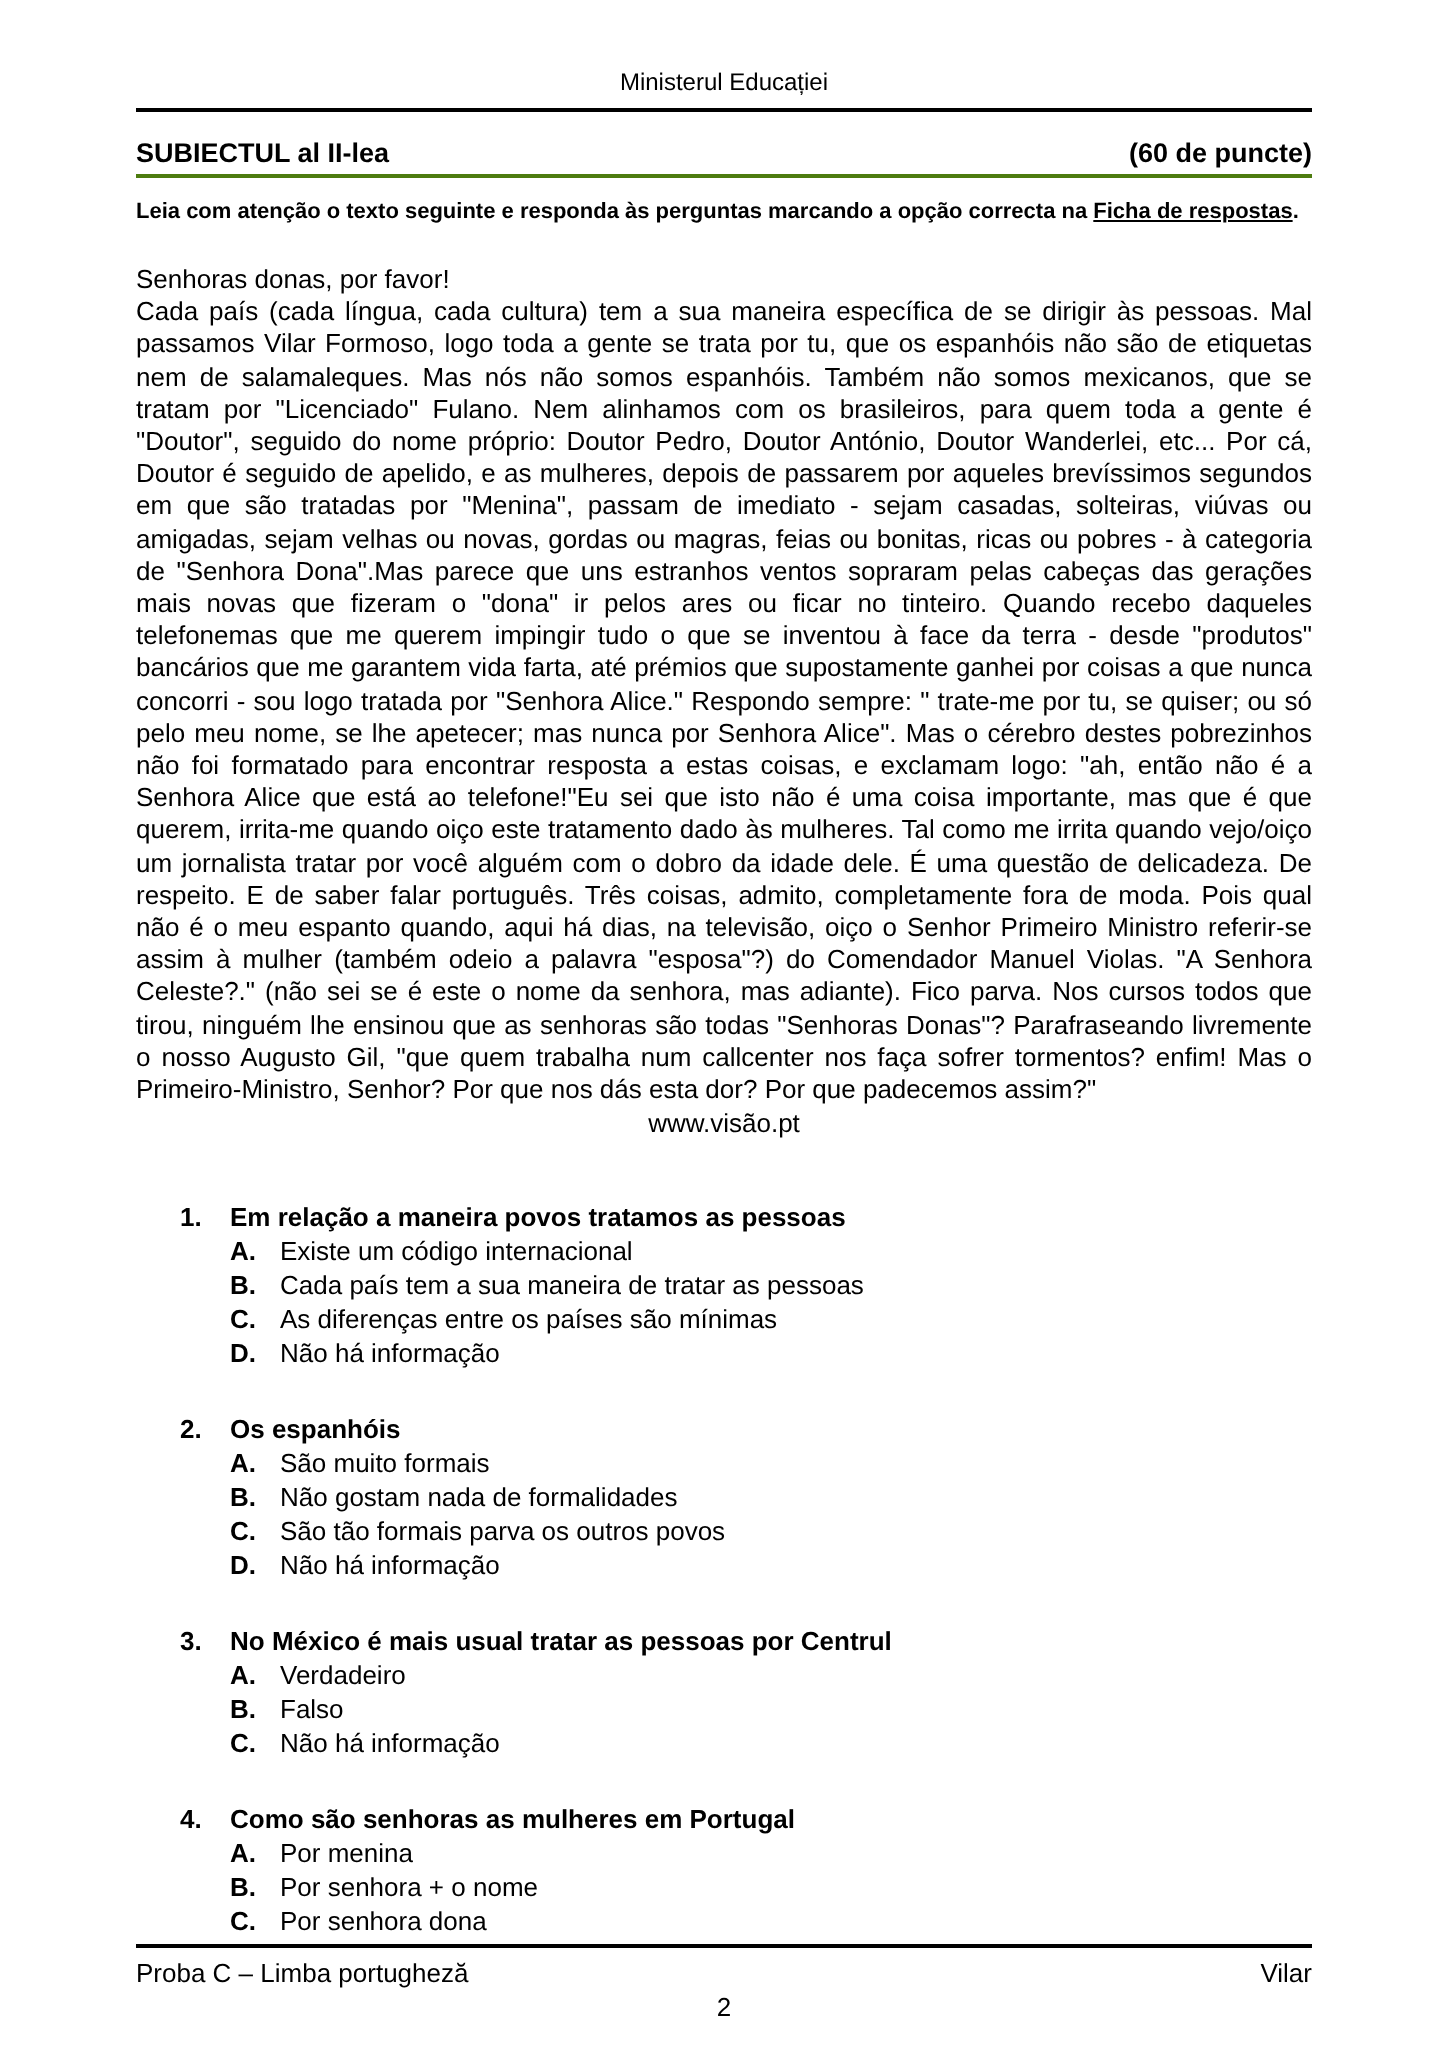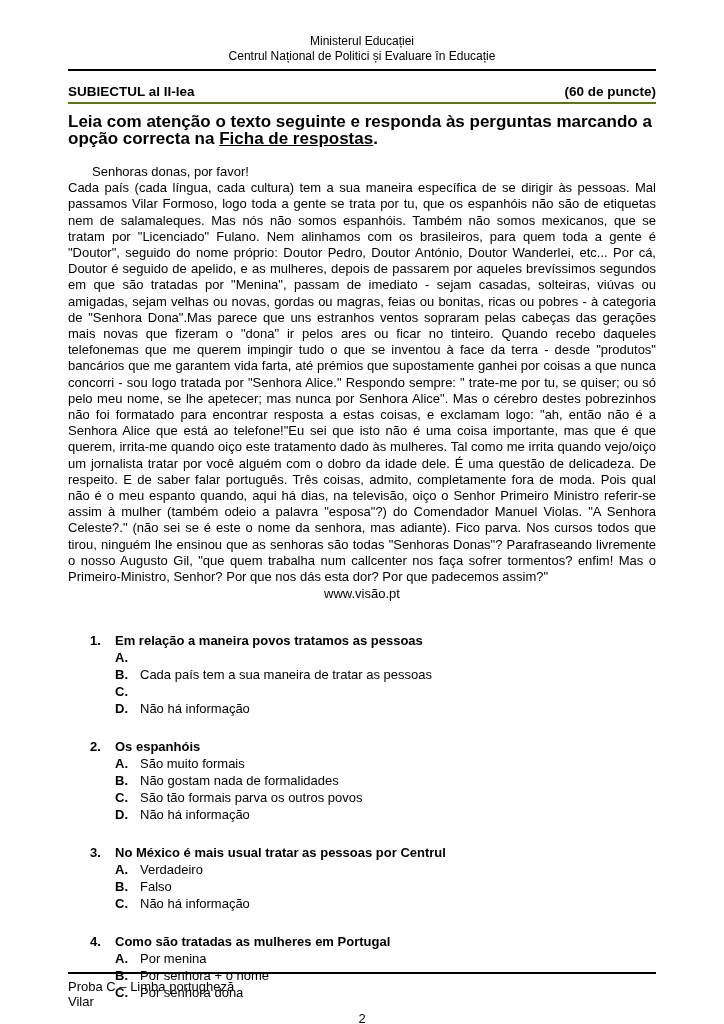--- a/index.html
+++ b/index.html
@@ -25,57 +25,55 @@
     justify-content: space-between;
     font-weight: bold;
     font-size: 13.5px;
     margin-top: 13px;
     padding-bottom: 3px;
     border-bottom: 2px solid #4d7c0f;
   }
 
   .instruction {
     font-weight: bold;
-    font-size: 17px;
+    font-size: 11px;
     line-height: 17px;
     margin-top: 9px;
   }
   .instruction .u { text-decoration: underline; }
 
   .reading { margin-top: 17px; font-size: 13px; line-height: 16.2px; }
-  .reading-title { margin-bottom: 0; margin-left: 24px; }
+  .reading-title { margin-bottom: 0; }
   .body-text { text-align: justify; }
   .source { text-align: center; margin-top: 1px; }
 
   .questions { margin-top: 30px; font-size: 13px; line-height: 17px; }
   .question { margin-bottom: 21px; }
   .q-head { display: flex; font-weight: bold; padding-left: 22px; }
   .q-num { width: 25px; flex: 0 0 25px; }
   .option { display: flex; padding-left: 47px; }
   .opt-letter { font-weight: bold; width: 25px; flex: 0 0 25px; }
 
   .footer { position: absolute; left: 68px; right: 68px; top: 972px; }
   .footer-rule { border-bottom: 2px solid #000; }
   .footer-row {
     display: flex;
     justify-content: space-between;
     font-size: 13px;
     margin-top: 5px;
-    flex-direction: column;
   }
   .page-num { text-align: center; font-size: 13px; margin-top: 2px; }
 </style>
 </head>
 <body>
 
 <div class="page">
 
   <div class="header">
     <div>Ministerul Educației</div>
-    <div>Centrul Național de Politici și Evaluare în Educație</div>
     <div class="header-rule"></div>
   </div>
 
   <div class="subject-line">
     <span>SUBIECTUL al II-lea</span>
     <span>(60 de puncte)</span>
   </div>
 
   <p class="instruction">
     <span>Leia com atenção o texto seguinte e responda às perguntas marcando a opção correcta na</span>
@@ -90,27 +88,29 @@
 
   <div class="questions">
 
     <div class="question">
       <div class="q-head">
         <span class="q-num">1.</span>
         <span class="q-text">Em relação a maneira povos tratamos as pessoas</span>
       </div>
       <div class="option">
         <span class="opt-letter">A.</span>
+        <span class="opt-text">Existe um código internacional</span>
       </div>
       <div class="option">
         <span class="opt-letter">B.</span>
         <span class="opt-text">Cada país tem a sua maneira de tratar as pessoas</span>
       </div>
       <div class="option">
         <span class="opt-letter">C.</span>
+        <span class="opt-text">As diferenças entre os países são mínimas</span>
       </div>
       <div class="option">
         <span class="opt-letter">D.</span>
         <span class="opt-text">Não há informação</span>
       </div>
     </div>
 
     <div class="question">
       <div class="q-head">
         <span class="q-num">2.</span>
@@ -149,21 +149,21 @@
       </div>
       <div class="option">
         <span class="opt-letter">C.</span>
         <span class="opt-text">Não há informação</span>
       </div>
     </div>
 
     <div class="question">
       <div class="q-head">
         <span class="q-num">4.</span>
-        <span class="q-text">Como são tratadas as mulheres em Portugal</span>
+        <span class="q-text">Como são senhoras as mulheres em Portugal</span>
       </div>
       <div class="option">
         <span class="opt-letter">A.</span>
         <span class="opt-text">Por menina</span>
       </div>
       <div class="option">
         <span class="opt-letter">B.</span>
         <span class="opt-text">Por senhora + o nome</span>
       </div>
       <div class="option">

